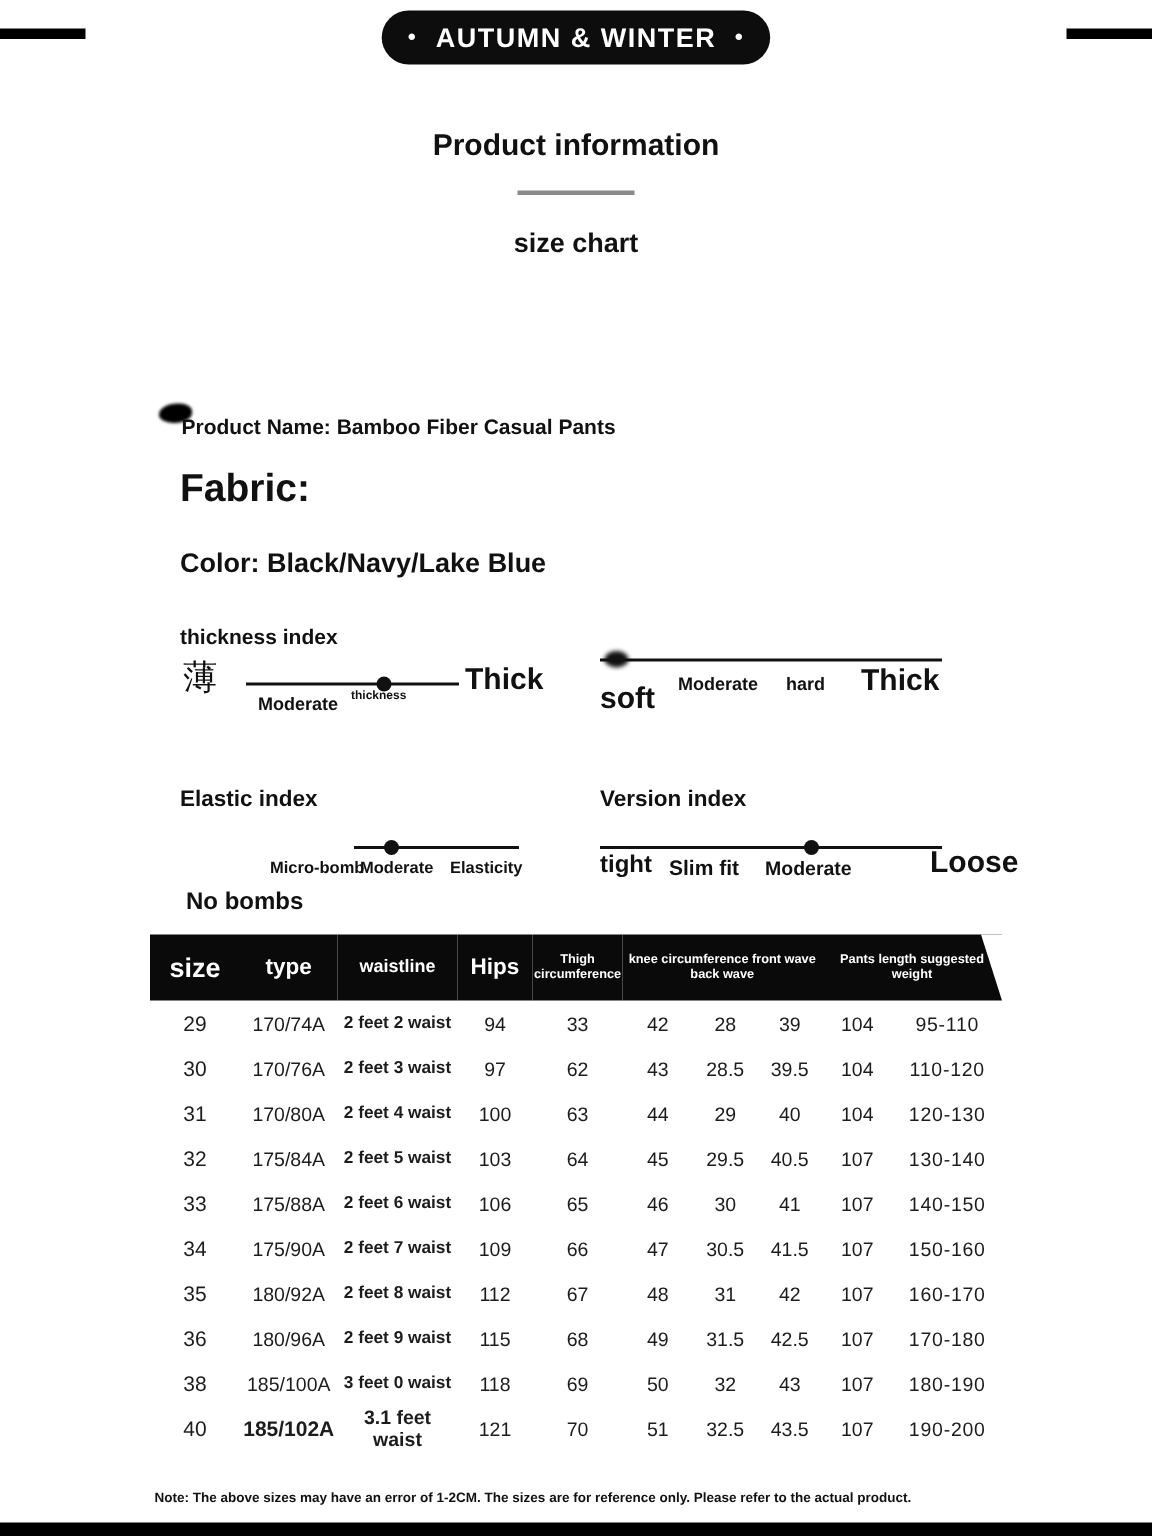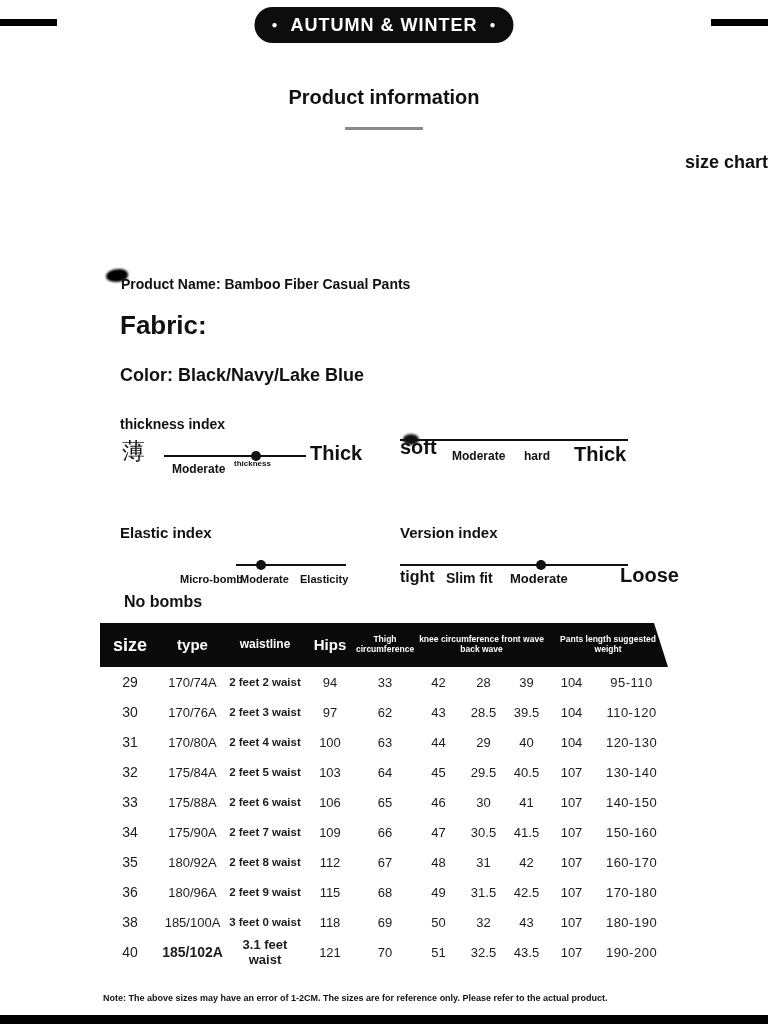--- a/index.html
+++ b/index.html
@@ -11,21 +11,21 @@
   .top-bar.left{left:0;width:57px;}
   .top-bar.right{right:0;width:57px;}
   .badge{position:absolute;top:7px;left:50%;transform:translateX(-50%);
     background:#0d0d0d;color:#fff;border-radius:19px;height:36px;
     display:flex;align-items:center;gap:12px;padding:0 17px;
     font-weight:bold;font-size:18px;letter-spacing:1px;}
   .badge .bdot{font-size:10px;line-height:1;}
 
   .title{position:absolute;top:86px;left:0;right:0;text-align:center;font-size:20px;font-weight:bold;}
   .divider{position:absolute;top:127px;left:50%;transform:translateX(-50%);width:78px;height:3px;background:#8a8a8a;}
-  .subtitle{position:absolute;top:152px;left:0;right:0;text-align:right;font-size:18px;font-weight:bold;}
+  .subtitle{position:absolute;top:152px;left:0;right:0;text-align:center;font-size:18px;font-weight:bold;}
 
   .ink{position:absolute;left:106px;top:269px;width:22px;height:13px;background:#000;
     border-radius:60% 40% 55% 45%;filter:blur(1px);}
   .pname{position:absolute;top:276px;left:121px;font-size:14px;font-weight:bold;}
   .fabric{position:absolute;top:310px;left:120px;display:flex;align-items:baseline;gap:9px;white-space:nowrap;}
   .fabric .flabel{font-size:26px;font-weight:bold;}
   .fabric .fvalue{font-size:14px;font-weight:bold;}
   .color-line{position:absolute;top:365px;left:120px;font-size:18px;font-weight:bold;}
 
   
@@ -43,21 +43,21 @@
   
   .s1 .line{left:44px;width:142px;}
   .s1 .dot{left:131px;}
   .s1 .l0{left:2px;top:-6px;font-size:23px;font-weight:normal;}
   .s1 .l1{left:52px;top:20px;font-size:12px;}
   .s1 .l2{left:114px;top:17px;font-size:8px;}
   .s1 .l3{left:190px;top:0;font-size:20px;}
   
   .s2 .line{left:0;width:228px;}
   .s2 .dot{left:3px;width:16px;height:11px;top:8px;border-radius:50%;filter:blur(1.3px);}
-  .s2 .l0{left:0;top:10px;font-size:20px;}
+  .s2 .l0{left:0;top:29px;font-size:20px;}
   .s2 .l1{left:52px;top:23px;font-size:12px;}
   .s2 .l2{left:124px;top:23px;font-size:12px;}
   .s2 .l3{left:174px;top:17px;font-size:20px;}
   
   .s3 .line{left:116px;width:110px;}
   .s3 .dot{left:136px;}
   .s3 .l0{left:4px;top:22px;font-size:16px;margin-top:20px;}
   .s3 .l1{left:60px;top:22px;font-size:11px;}
   .s3 .l2{left:120px;top:22px;font-size:11px;}
   .s3 .l3{left:180px;top:22px;font-size:11px;}

